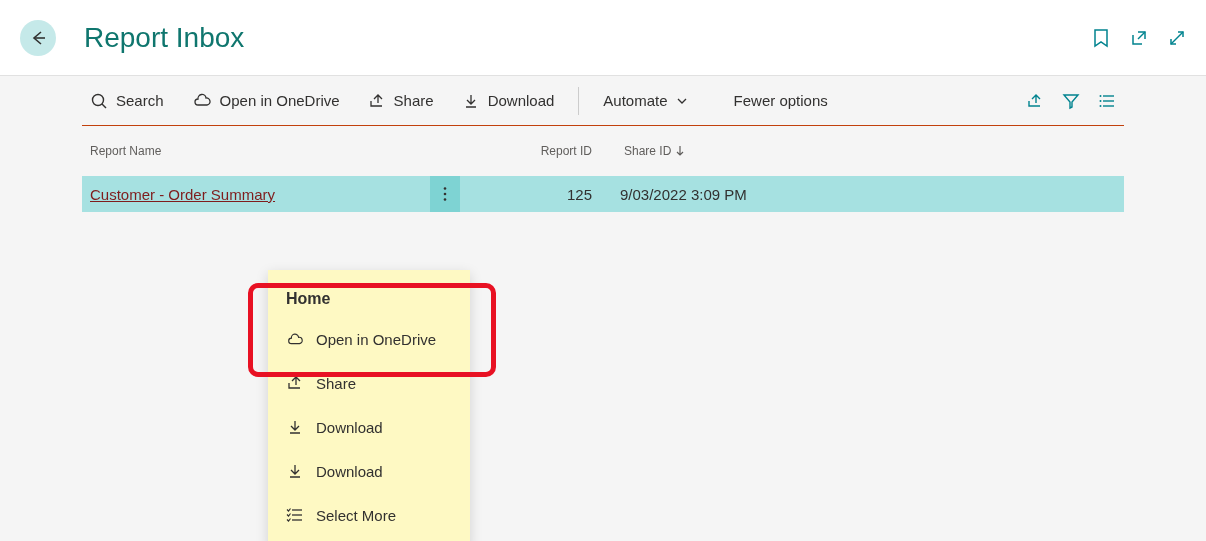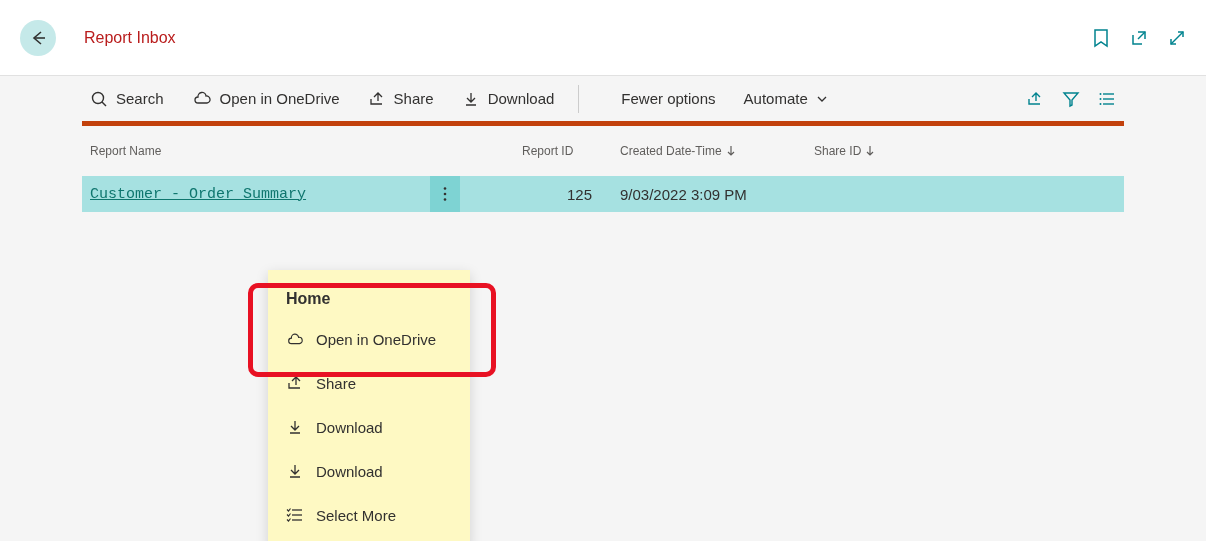--- a/index.html
+++ b/index.html
@@ -28,22 +28,22 @@
       border-radius: 50%;
       background: #c5e9e9;
       display: flex;
       align-items: center;
       justify-content: center;
       cursor: pointer;
       margin-right: 28px;
     }
 
     .page-title {
-      font-size: 16px;
-      color: #b91c1c;
+      font-size: 28px;
+      color: #0f766e;
       flex: 1;
     }
 
     .header-icons {
       display: flex;
       gap: 20px;
       align-items: center;
     }
 
     .header-icon {
@@ -55,21 +55,21 @@
     }
 
     .content {
       padding: 0 82px 0 82px;
     }
 
     .toolbar {
       display: flex;
       align-items: center;
       height: 50px;
-      border-bottom: 5px solid #c2410c;
+      border-bottom: 1px solid #c2410c;
       gap: 0;
     }
 
     .toolbar-item {
       display: flex;
       align-items: center;
       gap: 8px;
       padding: 0 14px;
       height: 100%;
       cursor: pointer;
@@ -123,41 +123,40 @@
     .col-id { flex: 0 0 90px; text-align: right; padding-right: 20px; }
     .col-date { flex: 0 0 190px; padding-left: 8px; }
     .col-user { flex: 0 0 100px; padding-left: 12px; }
 
     .col-header {
       display: flex;
       align-items: center;
       gap: 4px;
     }
 
-    .col-id .col-header { }
+    .col-id .col-header { justify-content: flex-end; }
 
     .table-row {
       display: flex;
       align-items: center;
       height: 36px;
       background: #a6e1e1;
     }
 
     .table-row .col-name {
       display: flex;
       align-items: center;
       position: relative;
     }
 
     .report-link {
-      color: #0f766e;
+      color: #7f1d1d;
       text-decoration: underline;
       cursor: pointer;
       padding-left: 0;
-      font-family: Liberation Mono, monospace;
     }
 
     .more-btn {
       position: absolute;
       right: 62px;
       width: 30px;
       height: 36px;
       display: flex;
       align-items: center;
       justify-content: center;
@@ -277,30 +276,30 @@
     </div>
     <div class="toolbar-item">
       <span class="toolbar-icon">
         <svg width="18" height="18" viewBox="0 0 18 18">
             <path d="M9 3 V12 M5 8 L9 12 L13 8 M4 15 H14" stroke="#323130" stroke-width="1.3" fill="none"></path>
           </svg>
       </span>
       <span>Download</span>
     </div>
     <div class="toolbar-divider"></div>
-    <div class="toolbar-item" style="margin-left:18px">
-      <span>Fewer options</span>
-    </div>
     <div class="toolbar-item">
       <span>Automate</span>
       <span class="toolbar-icon">
         <svg width="12" height="12" viewBox="0 0 12 12">
             <path d="M2 4 L6 8 L10 4" stroke="#323130" stroke-width="1.3" fill="none"></path>
           </svg>
       </span>
+    </div>
+    <div class="toolbar-item" style="margin-left:18px">
+      <span>Fewer options</span>
     </div>
     <div class="toolbar-spacer"></div>
     <div class="toolbar-right">
       <div class="toolbar-right-icon">
         <svg width="18" height="18" viewBox="0 0 18 18">
             <path d="M3 9 V14 H14" stroke="#00838f" stroke-width="1.4" fill="none"></path>
             <path d="M6 7 L10 3 L14 7 M10 3 V11" stroke="#00838f" stroke-width="1.4" fill="none"></path>
           </svg>
       </div>
       <div class="toolbar-right-icon">
@@ -324,28 +323,20 @@
   <div class="table-header">
     <div class="col-name">
       <span class="col-header">
           <span>Report Name</span>
         </span>
     </div>
     <div class="col-id">
       <span class="col-header">
           <span>Report ID</span>
         </span>
-    </div>
-    <div class="col-date">
-      <span class="col-header">
-        <span>Created Date-Time</span>
-        <svg width="10" height="12" viewBox="0 0 10 12">
-            <path d="M5 1 V10 M2 7 L5 10 L8 7" stroke="#605e5c" stroke-width="1.2" fill="none"></path>
-          </svg>
-      </span>
     </div>
     <div class="col-user">
       <span class="col-header">
         <span>Share ID</span>
         <svg width="10" height="12" viewBox="0 0 10 12">
             <path d="M5 1 V10 M2 7 L5 10 L8 7" stroke="#605e5c" stroke-width="1.2" fill="none"></path>
           </svg>
       </span>
     </div>
   </div>

